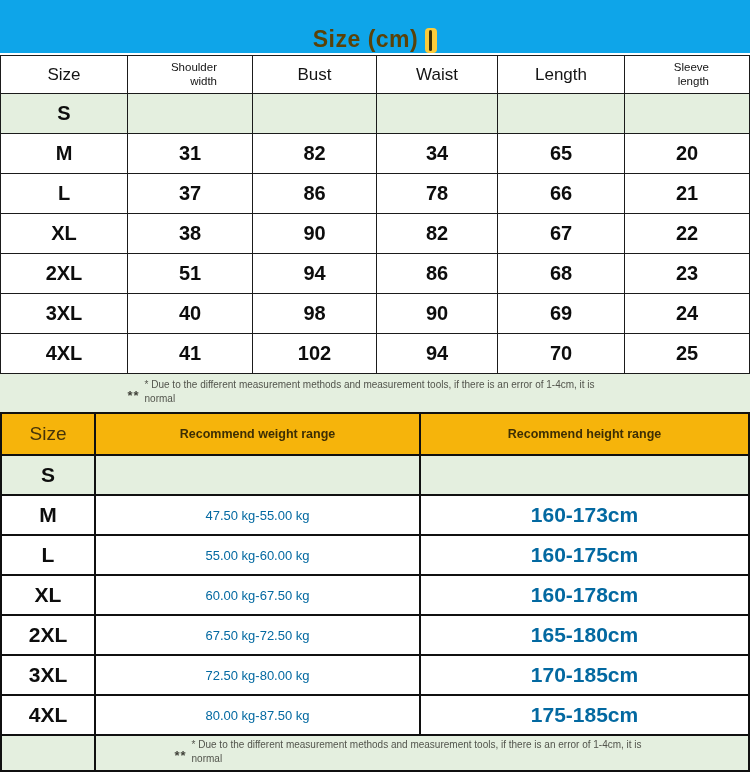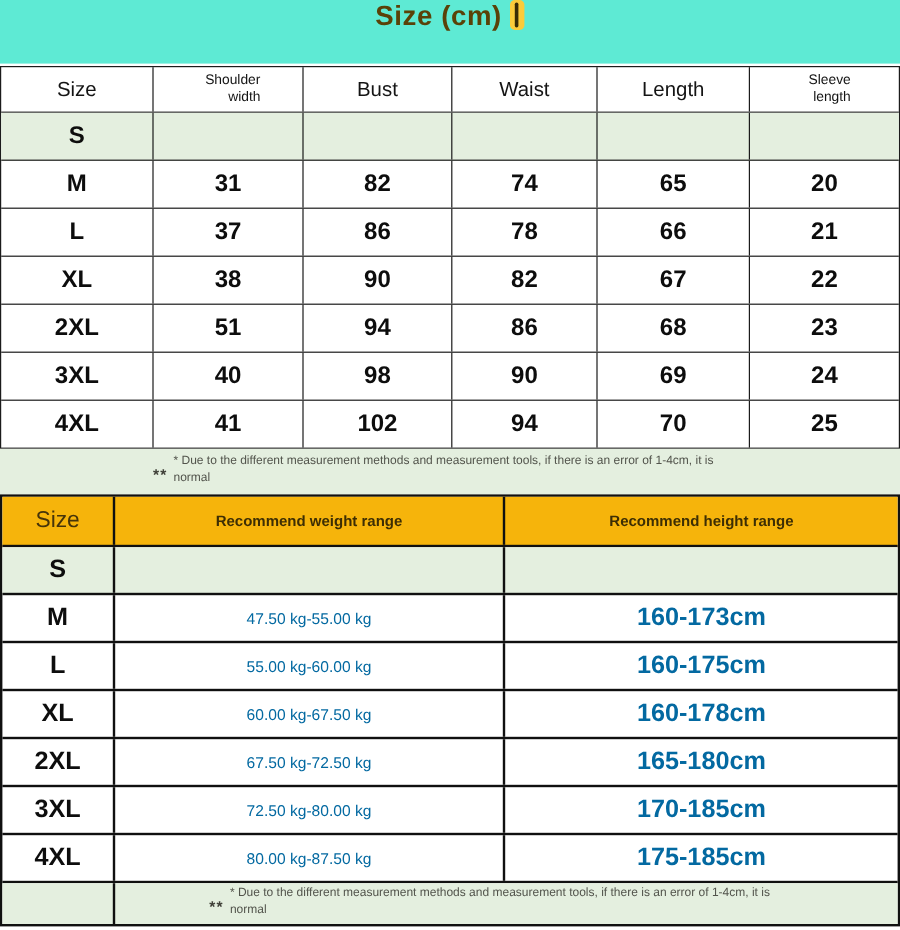--- a/index.html
+++ b/index.html
@@ -7,22 +7,22 @@
     width: 750px; height: 775px;
     background: #ffffff;
     font-family: "Liberation Sans", sans-serif;
     color: #111;
     overflow: hidden;
   }
 
   
   .banner {
     height: 53px; width: 750px;
-    background: #5eead4;
-    display: flex; align-items: flex-start; justify-content: center; gap: 7px;
+    background: #0ea5e9;
+    display: flex; align-items: flex-end; justify-content: center; gap: 7px;
   }
   .banner-title {
     font-size: 23px; font-weight: 600; color: #5A4208; letter-spacing: .5px;
   }
   .banner-icon {
     width: 12px; height: 25px;
     background: #FCCB3A; border-radius: 4px;
     position: relative; display: inline-block;
   }
   .banner-icon .bar {
@@ -127,21 +127,21 @@
     <div class="t1-cell"></div>
     <div class="t1-cell"></div>
     <div class="t1-cell"></div>
     <div class="t1-cell"></div>
   </div>
 
   <div class="t1-row">
     <div class="t1-cell">M</div>
     <div class="t1-cell">31</div>
     <div class="t1-cell">82</div>
-    <div class="t1-cell">74</div>
+    <div class="t1-cell">34</div>
     <div class="t1-cell">65</div>
     <div class="t1-cell">20</div>
   </div>
 
   <div class="t1-row">
     <div class="t1-cell">L</div>
     <div class="t1-cell">37</div>
     <div class="t1-cell">86</div>
     <div class="t1-cell">78</div>
     <div class="t1-cell">66</div>

